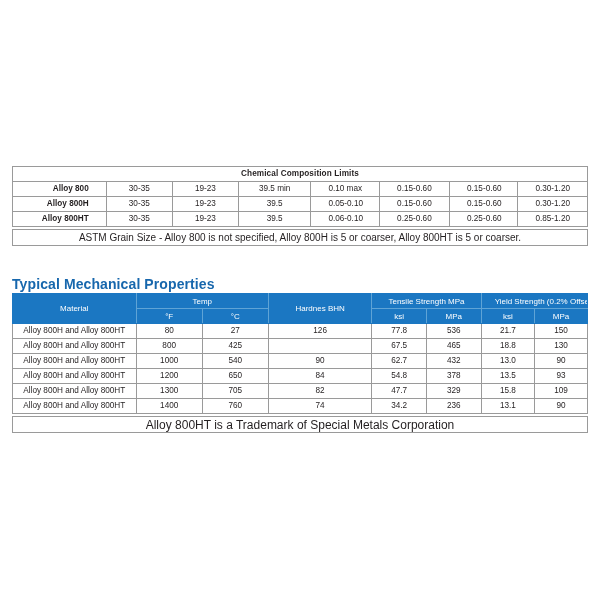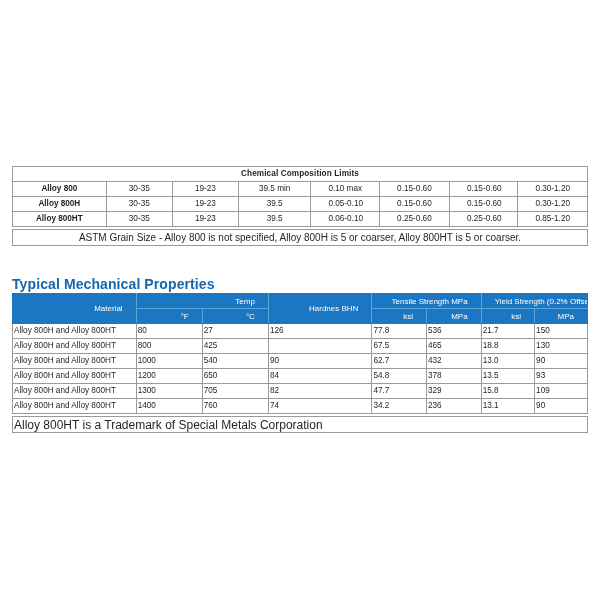--- a/index.html
+++ b/index.html
@@ -62,20 +62,21 @@
     line-height: 12px;
     background: #ffffff;
     overflow: hidden;
     white-space: nowrap;
   }
   .t1 th {
     font-weight: bold;
   }
   .t1 td.rowhead {
     font-weight: bold;
+    text-align: right;
   }
   .t1 td.note {
     font-size: 10px;
     height: 15px;
     border-top: 1px solid #9a9a9a;
   }
   .spacer-row td {
     border: none !important;
     height: 2px !important;
     background: transparent !important;
@@ -92,35 +93,35 @@
   }
   
   .t2 th {
     background: #1b77c2;
     color: #ffffff;
     border: 1px solid #1b77c2;
     border-right-color: #5fa4d6;
     border-left-color: #5fa4d6;
     font-size: 8px;
     font-weight: normal;
-    text-align: right;
+    text-align: center;
     padding: 0 13px;
     height: 14px;
     line-height: 11px;
     overflow: hidden;
     white-space: nowrap;
   }
   .t2 th.edge-l { border-left-color: #1b77c2; }
   .t2 th.edge-r { border-right-color: #1b77c2; }
   .t2 th.grp { border-bottom-color: #5fa4d6; }
   .t2 td {
     border: 1px solid #9a9a9a;
     font-size: 8.2px;
     color: #231f20;
-    text-align: left;
+    text-align: center;
     height: 14px;
     padding: 0 1px;
     line-height: 12px;
     background: #ffffff;
     overflow: hidden;
     white-space: nowrap;
   }
   .t2 td.note {
     font-size: 12px;
     height: 15px;

